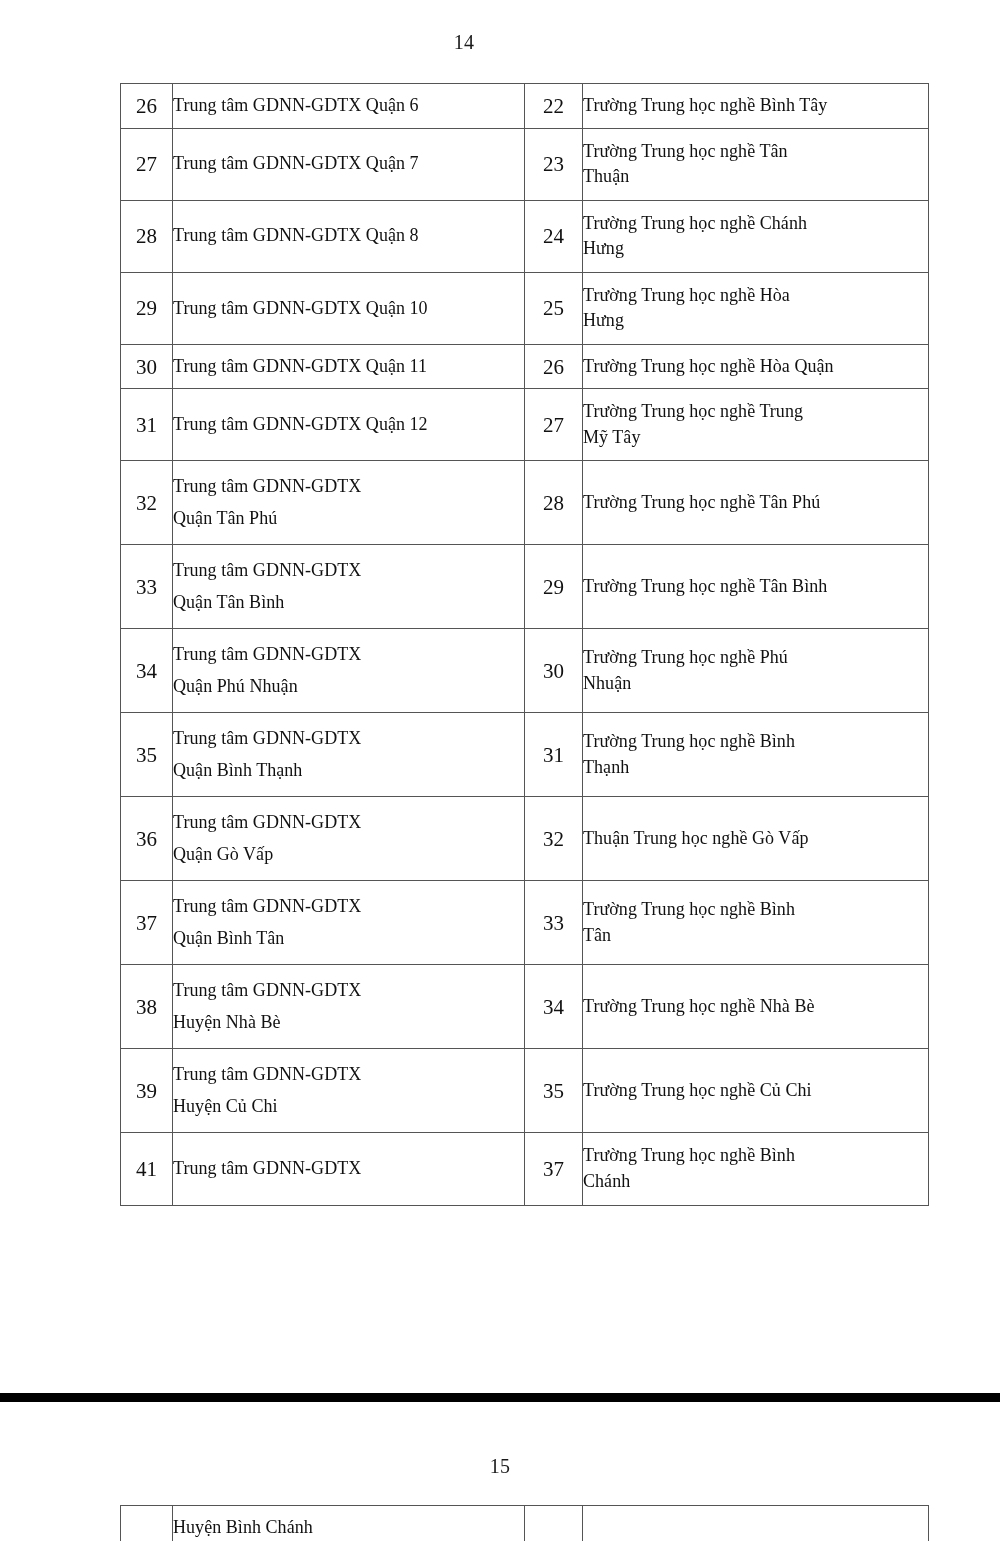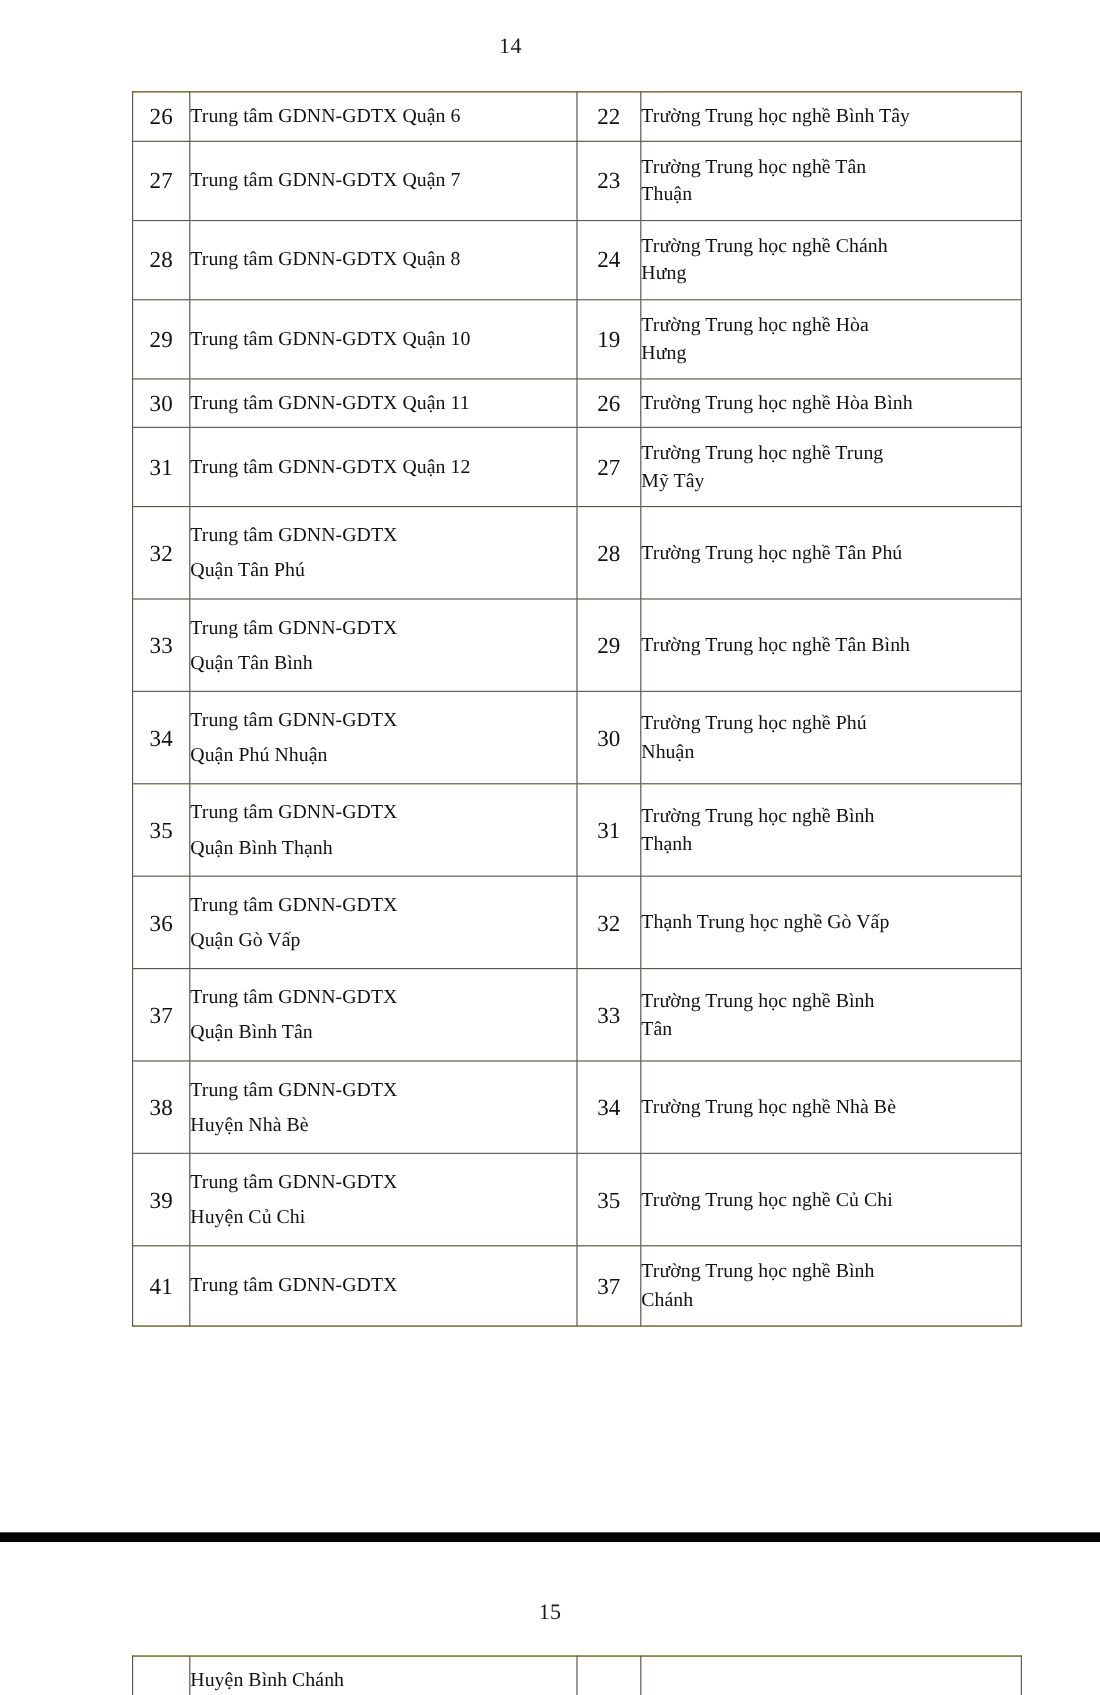--- a/index.html
+++ b/index.html
@@ -141,30 +141,30 @@
           <td class="num">28</td>
           <td class="name">Trung tâm GDNN-GDTX Quận 8</td>
           <td class="num">24</td>
           <td class="name">Trường Trung học nghề Chánh
 Hưng</td>
         </tr>
 
         <tr class="r-2line">
           <td class="num">29</td>
           <td class="name">Trung tâm GDNN-GDTX Quận 10</td>
-          <td class="num">19</td>
+          <td class="num">25</td>
           <td class="name">Trường Trung học nghề Hòa
 Hưng</td>
         </tr>
 
         <tr class="r-1line">
           <td class="num">30</td>
           <td class="name">Trung tâm GDNN-GDTX Quận 11</td>
           <td class="num">26</td>
-          <td class="name">Trường Trung học nghề Hòa Bình</td>
+          <td class="name">Trường Trung học nghề Hòa Quận</td>
         </tr>
 
         <tr class="r-2line">
           <td class="num">31</td>
           <td class="name">Trung tâm GDNN-GDTX Quận 12</td>
           <td class="num">27</td>
           <td class="name">Trường Trung học nghề Trung
 Mỹ Tây</td>
         </tr>
 
@@ -200,21 +200,21 @@
           <td class="num">31</td>
           <td class="name">Trường Trung học nghề Bình
 Thạnh</td>
         </tr>
 
         <tr class="r-2line">
           <td class="num">36</td>
           <td class="name tall">Trung tâm GDNN-GDTX
 Quận Gò Vấp</td>
           <td class="num">32</td>
-          <td class="name">Thạnh Trung học nghề Gò Vấp</td>
+          <td class="name">Thuận Trung học nghề Gò Vấp</td>
         </tr>
 
         <tr class="r-2line">
           <td class="num">37</td>
           <td class="name tall">Trung tâm GDNN-GDTX
 Quận Bình Tân</td>
           <td class="num">33</td>
           <td class="name"> Trường Trung học nghề Bình
 Tân</td>
         </tr>

